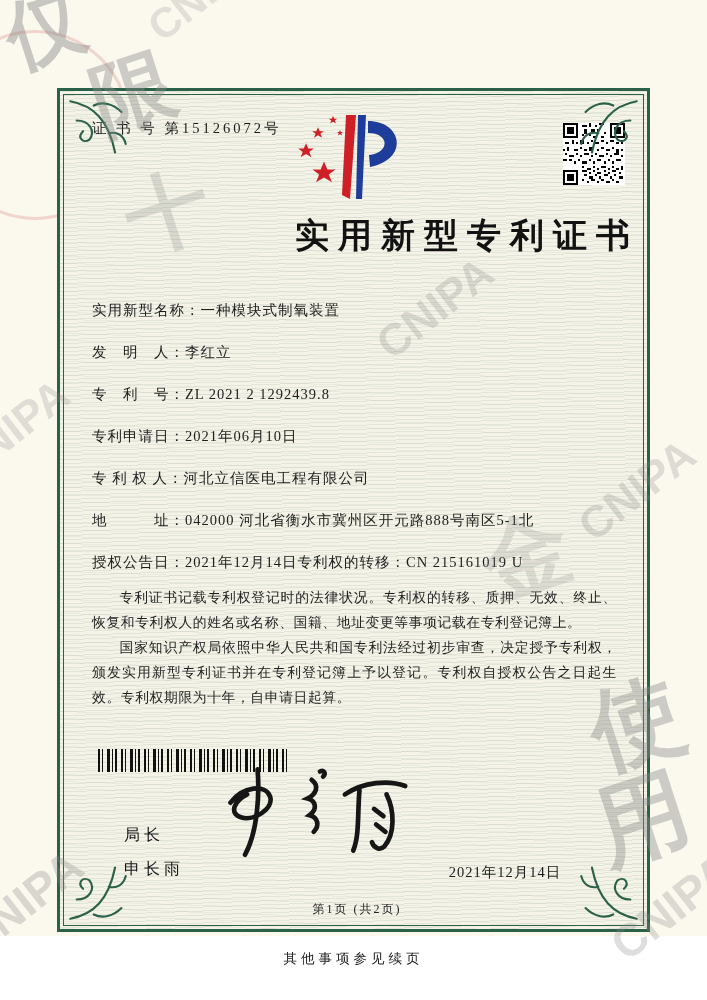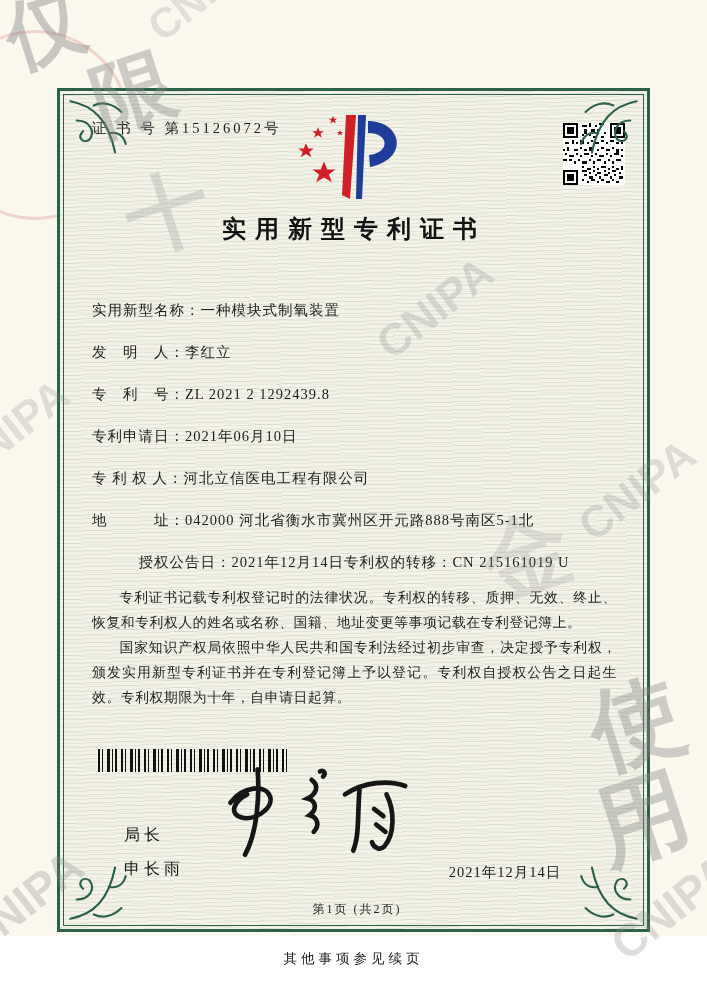--- a/index.html
+++ b/index.html
@@ -50,32 +50,32 @@
 
   
   .cert-no {
     position:absolute; left:32px; top:28px; font-size:14.5px;
     letter-spacing:3px; color:#1c1c1c;
   }
   .logo { position:absolute; left:50%; margin-left:-64px; top:16px; width:128px; height:100px; }
   .qr { position:absolute; right:22px; top:32px; width:62px; height:62px; background:#fff; }
   .qr svg { width:100%; height:100%; display:block; }
   .title {
-    position:absolute; left:0; right:8px; top:122px; text-align:center;
-    font-size:24px; font-weight:bold; color:#121212;
+    position:absolute; left:0; right:8px; top:122px; text-align:right;
+    font-size:34px; font-weight:bold; color:#121212;
     letter-spacing:9px; text-indent:9px;
   }
 
   
   .fields { position:absolute; left:32px; right:28px; top:210px; }
   .field-row { font-size:14.5px; color:#1d1d1d; height:42px; letter-spacing:1px; }
   .field-row .lab { color:#1d1d1d; }
   .grant-row {
     position:absolute; left:32px; right:31px; top:462px;
-    display:flex; justify-content:center;
+    display:flex; justify-content:flex-start;
     font-size:14.5px; color:#1d1d1d; letter-spacing:1px;
   }
 
   
   .paras { position:absolute; left:32px; right:30px; top:494px; }
   .paras p {
     font-size:13.8px; line-height:1.82; color:#1f1f1f;
     text-indent:2em; text-align:justify; letter-spacing:0.6px;
   }
 

